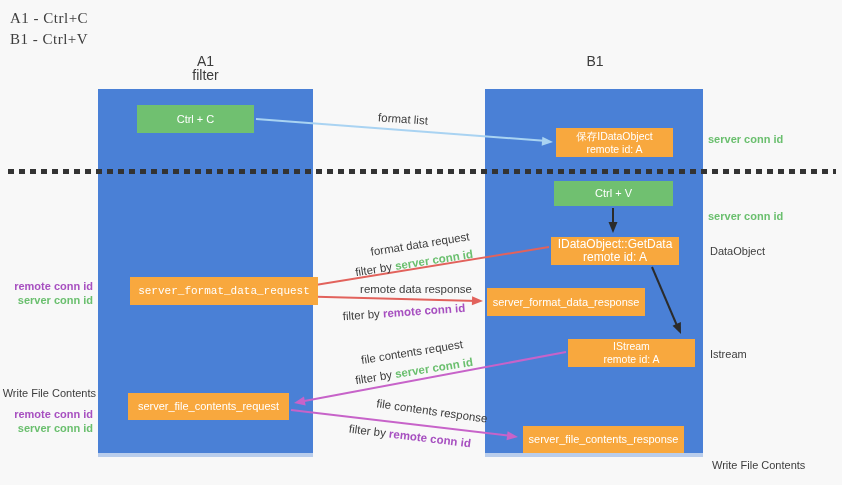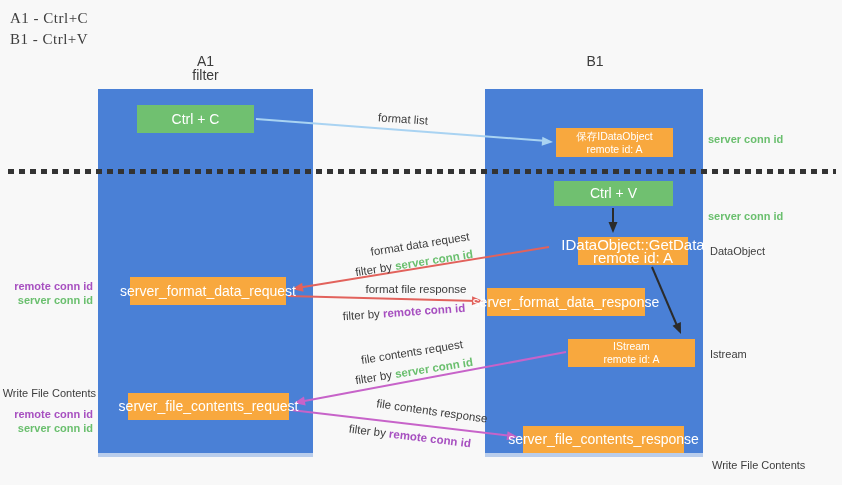--- a/index.html
+++ b/index.html
@@ -18,21 +18,21 @@
   .col-header {
     top: 54px; width: 215px; text-align: center;
     font-size: 14px; line-height: 14px; color: #3c3c3c;
   }
   .lifeline {
     top: 89px; height: 368px; background: var(--column_blue);
     border-bottom: 4px solid #b9cdec;
   }
   .node {
     display: flex; align-items: center; justify-content: center; flex-direction: column;
-    color: #ffffff; font-size: 14px; line-height: 13px; text-align: center;
+    color: #ffffff; font-size: 11px; line-height: 13px; text-align: center;
   }
   .green { background: var(--box_green); }
   .orange { background: var(--box_orange); }
   .dashed-line {
     top: 169px; left: 8px; width: 828px; height: 5px;
     background: repeating-linear-gradient(to right, var(--dashed_line) 0 6px, transparent 6px 11px);
   }
   .mid-label {
     font-size: 11.5px; color: var(--text_dark); white-space: nowrap;
     transform-origin: center;
@@ -103,26 +103,26 @@
 
   <div class="abs node orange" style="left:556px; top:128px; width:117px; height:29px; font-size:10.5px;">
     <span>保存IDataObject</span>
     <span>remote id: A</span>
   </div>
 
   <div class="abs node green" style="left:554px; top:181px; width:119px; height:25px;">
     <span>Ctrl + V</span>
   </div>
 
-  <div class="abs node orange" style="left:551px; top:237px; width:110px; height:28px; font-size:15px;margin-left:27px;">
+  <div class="abs node orange" style="left:551px; top:237px; width:128px; height:28px; font-size:12px;">
     <span>IDataObject::GetData</span>
     <span>remote id: A</span>
   </div>
 
-  <div class="abs node orange" style="left:130px; top:277px; width:156px; height:28px;">
+  <div class="abs node orange" style="left:130px; top:277px; width:188px; height:28px;font-family:Liberation Mono, monospace;">
     <span>server_format_data_request</span>
   </div>
 
   <div class="abs node orange" style="left:487px; top:288px; width:158px; height:28px;">
     <span>server_format_data_response</span>
   </div>
 
   <div class="abs node orange" style="left:568px; top:339px; width:127px; height:28px; font-size:10.5px;">
     <span>IStream</span>
     <span>remote id: A</span>
@@ -138,21 +138,21 @@
 
   <div class="abs mid-label" style="left:403px; top:119px; transform:translate(-50%,-50%) rotate(4deg);">format list</div>
 
   <div class="abs mid-label" style="left:420px; top:244px; transform:translate(-50%,-50%) rotate(-9deg);">format data request</div>
 
   <div class="abs mid-label" style="left:414px; top:263px; transform:translate(-50%,-50%) rotate(-9deg);">
     <span>filter by</span>
     <span class="t-green">server conn id</span>
   </div>
 
-  <div class="abs mid-label" style="left:416px; top:289px; transform:translate(-50%,-50%);">format file response</div>
+  <div class="abs mid-label" style="left:416px; top:289px; transform:translate(-50%,-50%);">remote data response</div>
 
   <div class="abs mid-label" style="left:404px; top:312px; transform:translate(-50%,-50%) rotate(-4deg);">
     <span>filter by</span>
     <span class="t-purple">remote conn id</span>
   </div>
 
   <div class="abs mid-label" style="left:412px; top:352px; transform:translate(-50%,-50%) rotate(-9deg);">file contents request</div>
 
   <div class="abs mid-label" style="left:414px; top:371px; transform:translate(-50%,-50%) rotate(-9deg);">
     <span>filter by</span>

